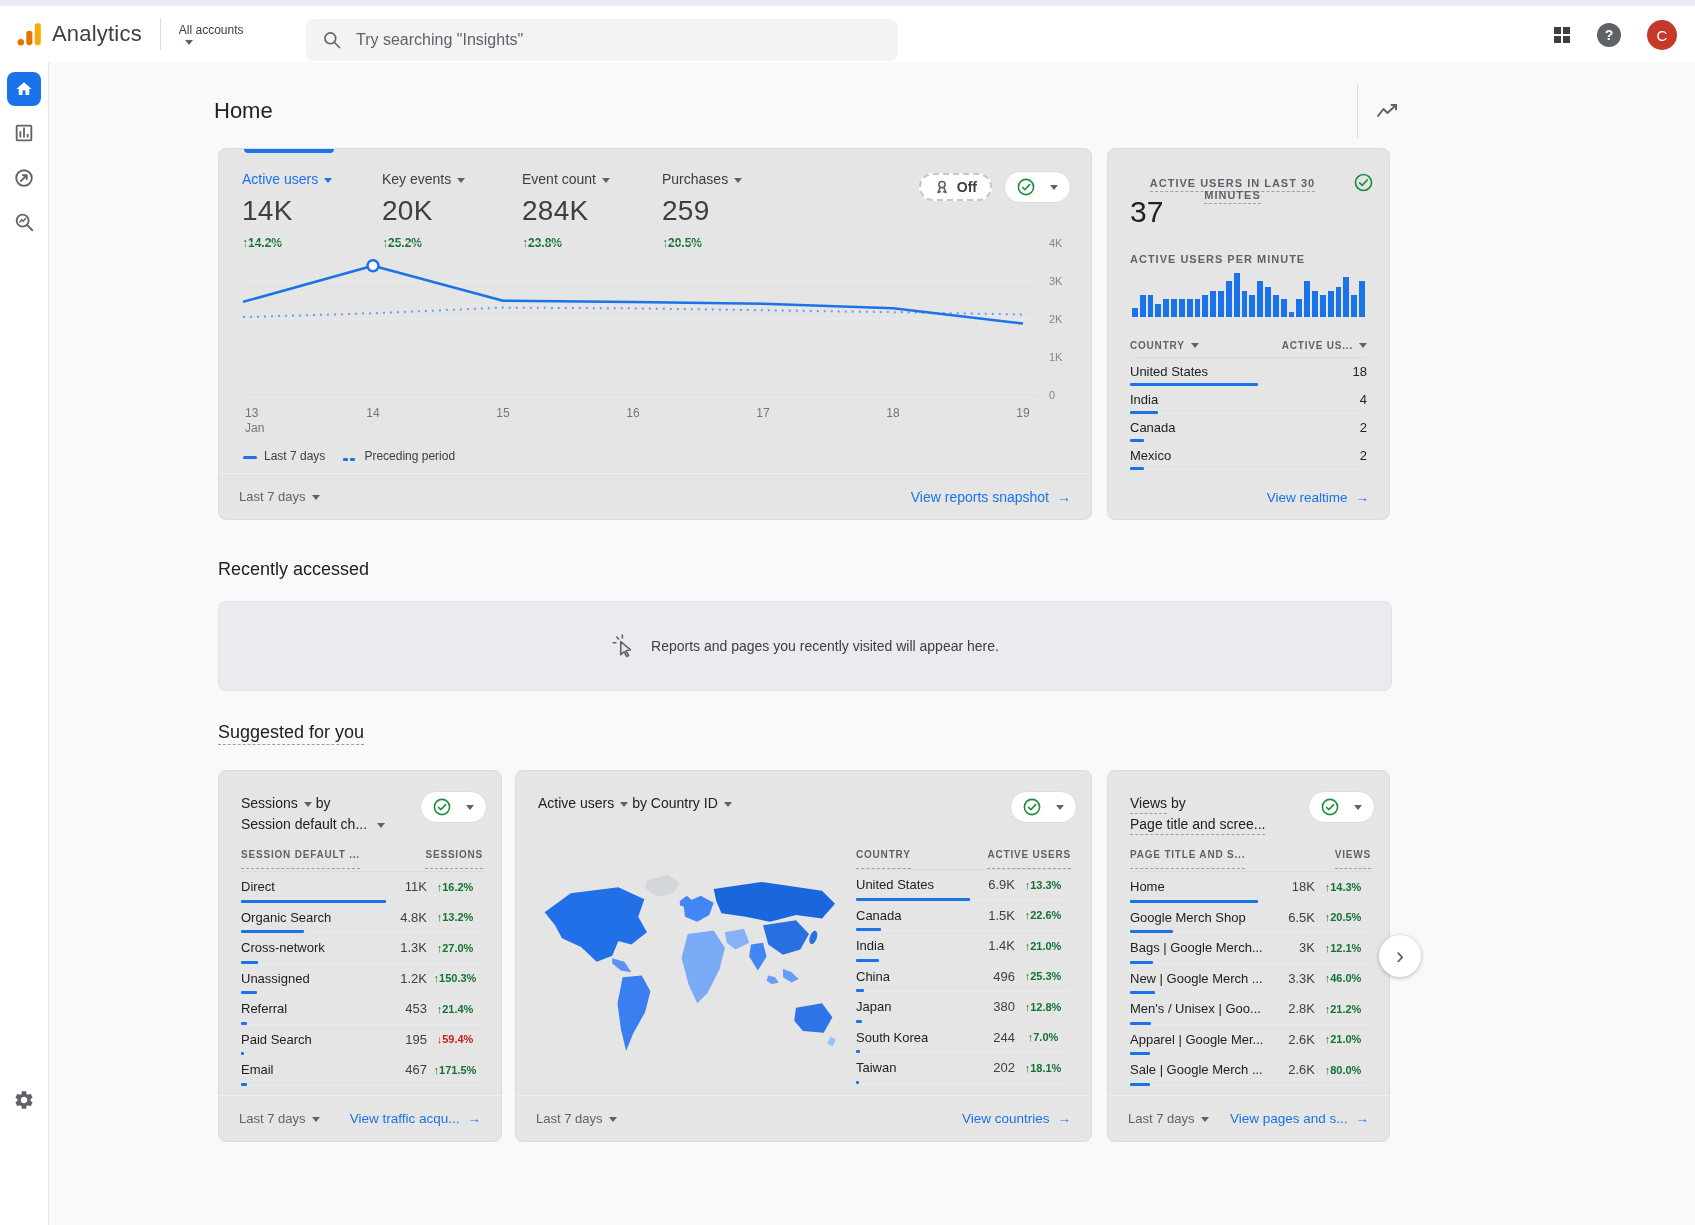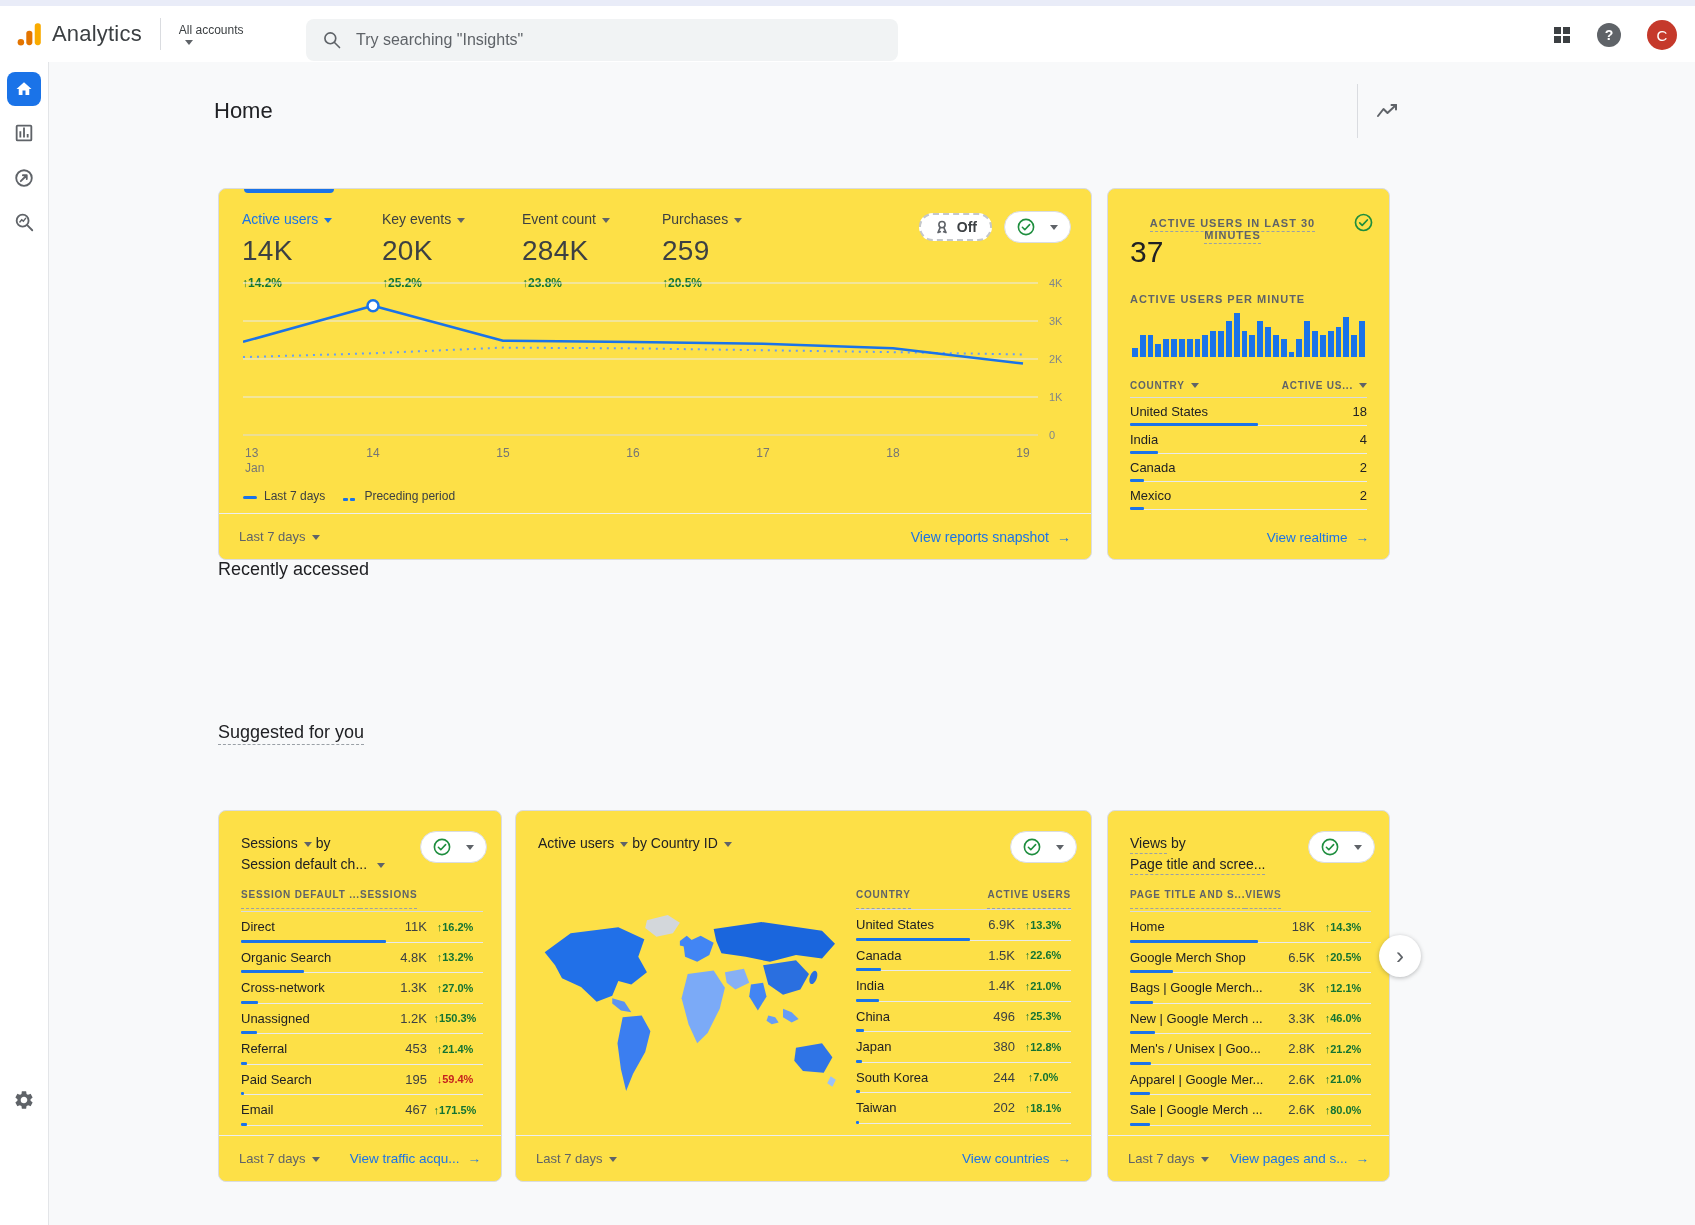--- a/index.html
+++ b/index.html
@@ -29,21 +29,21 @@
   #rail{position:absolute;left:0;top:62px;bottom:0;width:48px;background:#fff;border-right:1px solid #e3e5e8;}
   .rail-item{position:absolute;left:7px;width:34px;height:34px;border-radius:8px;display:flex;align-items:center;
     justify-content:center;cursor:pointer;}
   .rail-item.selected{background:#1a73e8;}
   
   #content{position:absolute;left:49px;top:62px;right:0;bottom:0;background:#f8f9fa;}
   #page-title{position:absolute;left:165px;top:36px;font-size:22px;color:#202124;}
   #head-div{position:absolute;left:1308px;top:22px;width:1px;height:54px;background:#dadce0;}
   #customize-btn{position:absolute;left:1320px;top:34px;width:36px;height:30px;display:flex;align-items:center;
     justify-content:center;cursor:pointer;}
-  .card{position:absolute;background:#fde047;border:1px solid #dadce0;border-radius:8px;box-sizing:border-box;margin-top:40px;}
+  .card{position:absolute;background:#e5e5e5;border:1px solid #dadce0;border-radius:8px;box-sizing:border-box;}
   
   #overview-card{left:169px;top:86px;width:874px;height:372px;}
   #tab-indicator{position:absolute;left:25px;top:0;width:90px;height:4px;background:#1a73e8;border-radius:0 0 4px 4px;}
   #metrics{position:absolute;left:23px;top:22px;display:flex;}
   .metric{margin-right:48px;min-width:92px;cursor:pointer;}
   .metric .m-label{font-size:14px;color:#3c4043;}
   .metric.active .m-label{color:#1a73e8;}
   .metric .m-value{font-size:28px;color:#3c4043;margin-top:8px;letter-spacing:.3px;}
   .metric .m-delta{font-size:12px;font-weight:bold;margin-top:9px;}
   .up{color:#137333;} .down{color:#c5221f;}
@@ -86,21 +86,21 @@
   #recent-box .msg{font-size:14px;color:#3c4043;}
   
   #suggested-title{position:absolute;left:169px;top:660px;font-size:18px;color:#202124;}
   .sg-card{top:708px;height:372px;}
   #sg-card-0{left:169px;width:284px;}
   #sg-card-1{left:466px;width:577px;}
   #sg-card-2{left:1058px;width:283px;}
   .sg-line1{position:absolute;left:22px;top:24px;font-size:14px;color:#202124;white-space:nowrap;}
   .sg-line2{position:absolute;left:22px;top:45px;font-size:14px;color:#202124;white-space:nowrap;}
   .sg-pill{position:absolute;right:14px;top:20px;}
-  .sg-thead{position:absolute;left:22px;right:18px;top:78px;display:flex;height:20px;
+  .sg-thead{position:absolute;left:22px;right:18px;top:78px;display:flex;justify-content:space-between;height:20px;
     font-size:10px;letter-spacing:.8px;color:#5f6368;font-weight:bold;}
   .sg-rows{position:absolute;left:22px;right:18px;top:100px;border-top:1px solid #dadce0;}
   .sg-row{position:relative;display:flex;align-items:center;height:29.5px;border-bottom:1px solid #e8eaed;}
   .sg-row .lbl{flex:1;font-size:13px;color:#202124;white-space:nowrap;overflow:hidden;text-overflow:ellipsis;padding-right:6px;}
   .sg-row .val{min-width:36px;text-align:right;font-size:13px;color:#3c4043;}
   .sg-row .dlt{min-width:56px;text-align:center;font-size:11px;font-weight:bold;}
   #map-holder{position:absolute;left:20px;top:74px;width:312px;height:256px;}
   #sg-table-1{position:absolute;left:340px;width:215px;top:78px;}
   #sg-table-1 .sg-thead1{display:flex;justify-content:space-between;height:20px;font-size:10px;letter-spacing:.8px;
     color:#5f6368;font-weight:bold;}
@@ -329,20 +329,27 @@
             <span>Mexico</span>
             <span>2</span>
             <div class="bar" style="width: 6%;"></div>
           </div>
         </div>
     </div>
     <div id="rt-link" class="view-link" style="margin-left:0;"><span>View realtime</span><span class="arr">→</span></div>
   </section>
 
   <h2 id="recent-title" style="font-weight:normal;margin:0;">Recently accessed</h2>
+  <div id="recent-box">
+    <svg width="26" height="26" viewBox="0 0 24 24">
+      <path d="M9 8l9 7.5-4.2.9 2.4 4.3-1.8.9-2.3-4.3L9 20z" fill="none" stroke="#5f6368" stroke-width="1.5" stroke-linejoin="round"></path>
+      <path d="M7 5.5L5.2 3.7M10.5 4.5V2M4.5 9H2" stroke="#5f6368" stroke-width="1.5" stroke-linecap="round"></path>
+    </svg>
+    <span class="msg">Reports and pages you recently visited will appear here.</span>
+  </div>
 
   <h2 id="suggested-title" style="font-weight:normal;margin:0;"><span class="du">Suggested for you</span></h2>
 
   <section class="card sg-card" id="sg-card-0">
     <div class="sg-line1"><span>Sessions</span><span class="tri"></span><span> by</span></div>
     <div class="sg-line2"><span>Session default ch...</span> <span class="tri"></span></div>
     <div class="sg-pill check-pill">
       <svg width="18" height="18" viewBox="0 0 18 18">
         <circle cx="9" cy="9" r="7.6" fill="none" stroke="#1e8e3e" stroke-width="1.6"></circle>
         <path d="M5.4 9.3l2.4 2.4 4.8-5.1" fill="none" stroke="#1e8e3e" stroke-width="1.6" stroke-linecap="round" stroke-linejoin="round"></path>

